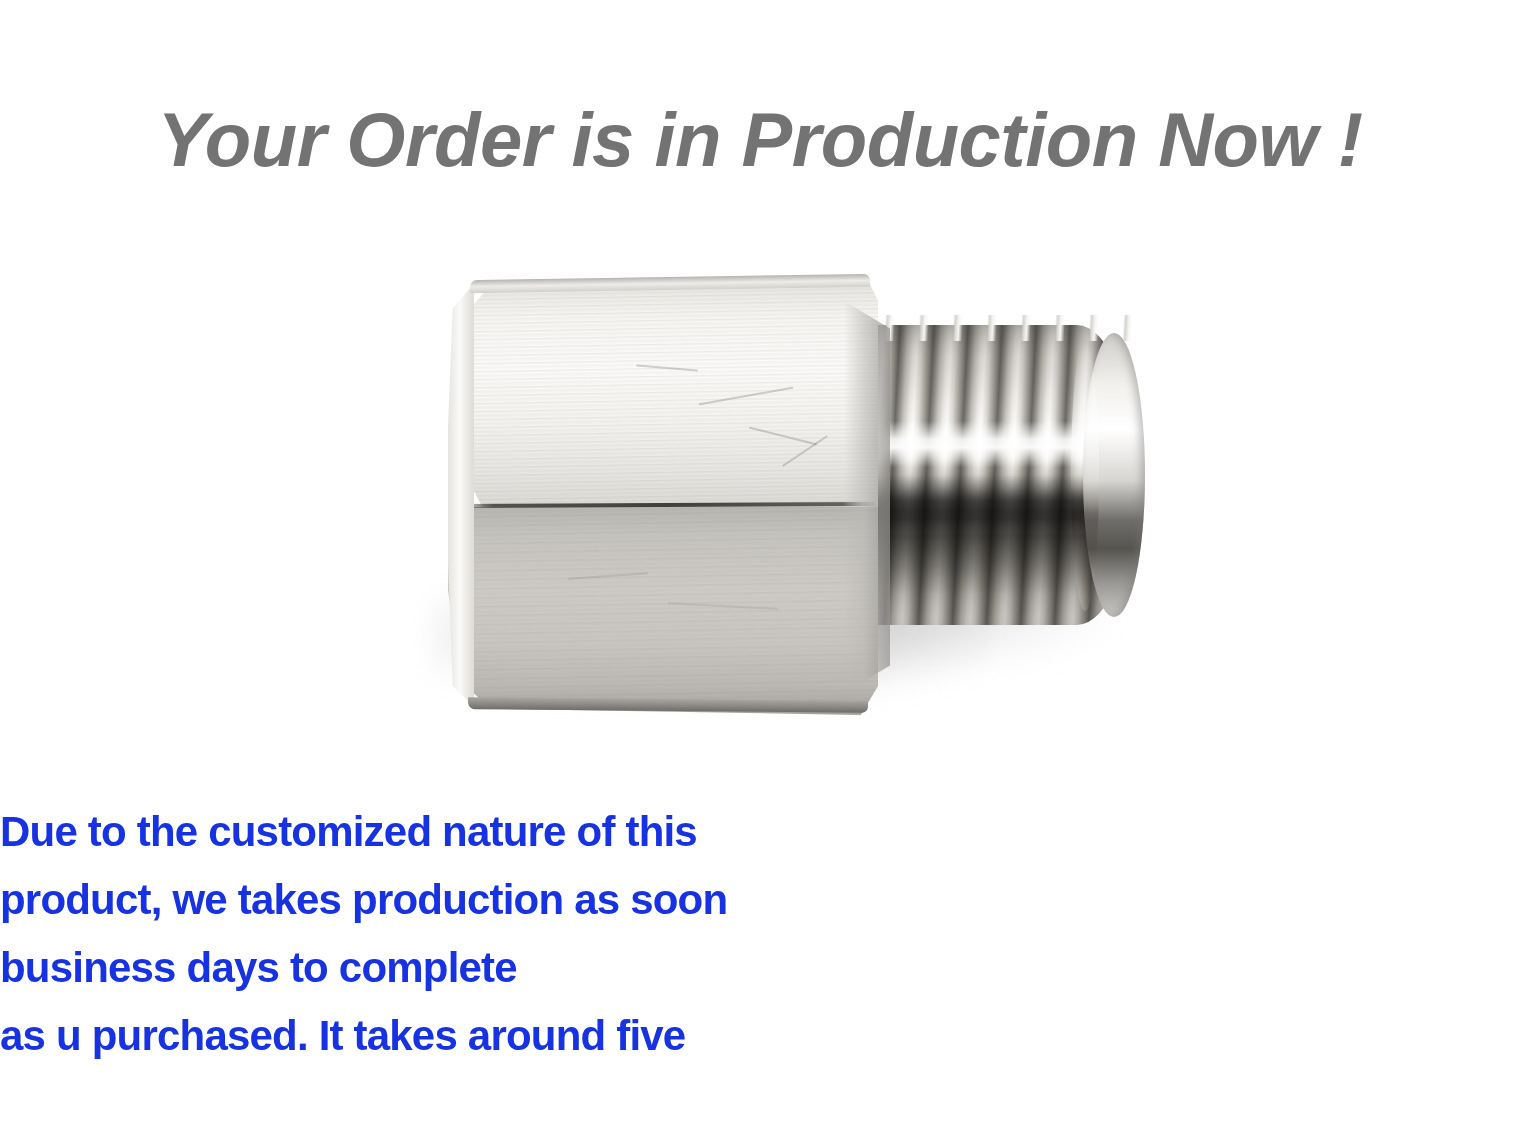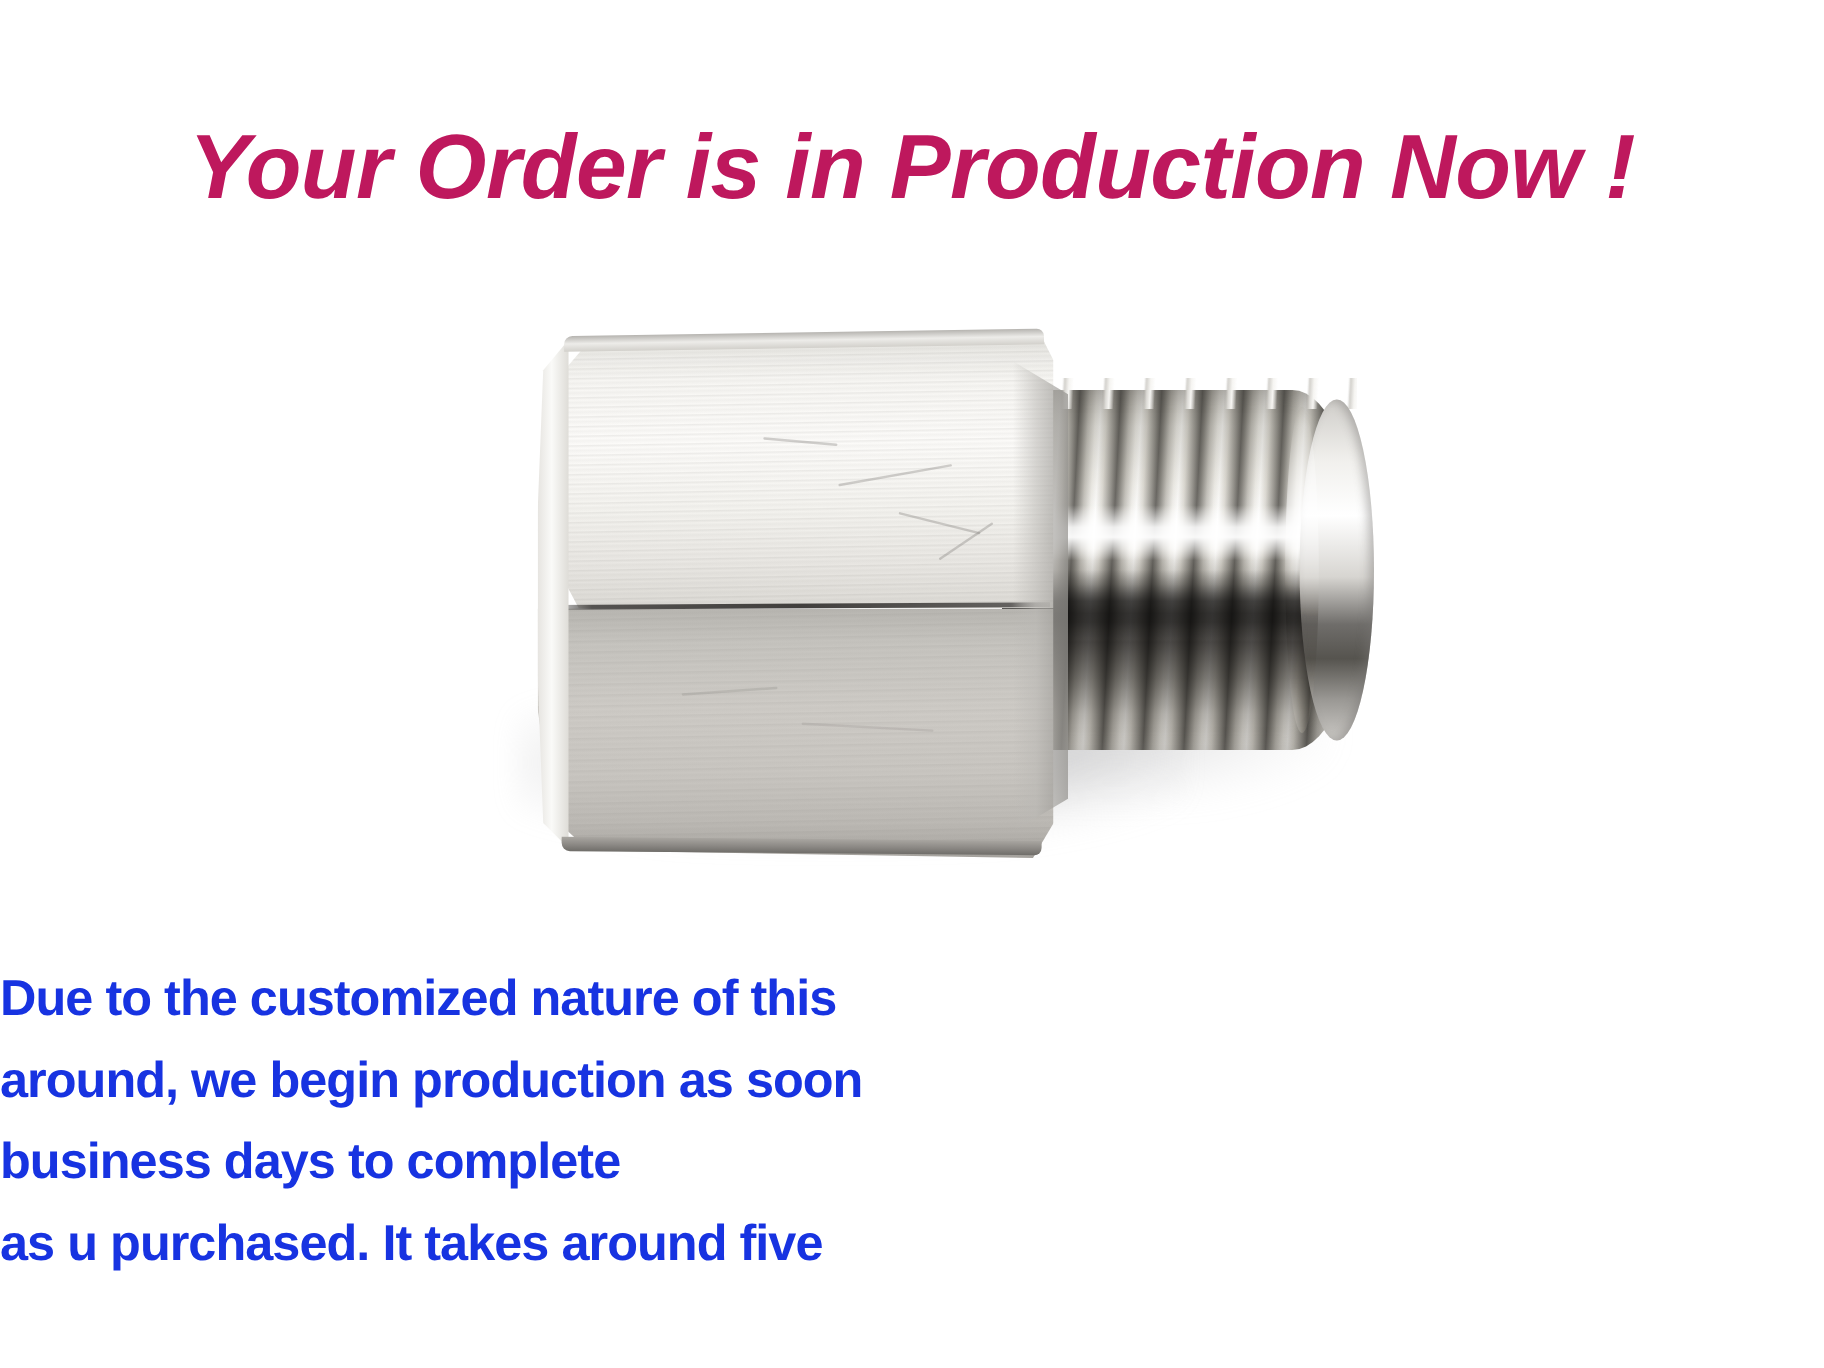--- a/index.html
+++ b/index.html
@@ -25,21 +25,21 @@
     left: 0;
     top: 96px;
     width: 1520px;
     text-align: center;
     font-family: "Liberation Sans", sans-serif;
     font-weight: bold;
     font-style: italic;
     font-size: 76px;
     line-height: 88px;
     letter-spacing: -0.5px;
-    color: #be185d;
+    color: #737373;
     white-space: nowrap;
   }
 
   
   #photo {
     position: absolute;
     left: 380px;
     top: 230px;
     width: 840px;
     height: 560px;
@@ -421,18 +421,18 @@
       <div class="scratch" style="left:330px;top:175px;width:54px;height:2px;transform:rotate(-34deg);"></div>
       <div class="scratch" style="left:188px;top:92px;width:62px;height:2px;transform:rotate(5deg);"></div>
       <div class="scratch" style="left:120px;top:300px;width:80px;height:2px;transform:rotate(-4deg);opacity:.6;"></div>
       <div class="scratch" style="left:220px;top:330px;width:110px;height:2px;transform:rotate(3deg);opacity:.5;"></div>
     </div>
 
   </div>
 
   <div id="message">
     <span class="ln">Due to the customized nature of this</span>
-    <span class="ln">around, we begin production as soon</span>
+    <span class="ln">product, we takes production as soon</span>
     <span class="ln">business days to complete</span>
     <span class="ln">as u purchased. It takes around five</span>
   </div>
 
 </div>
 
 </body></html>

